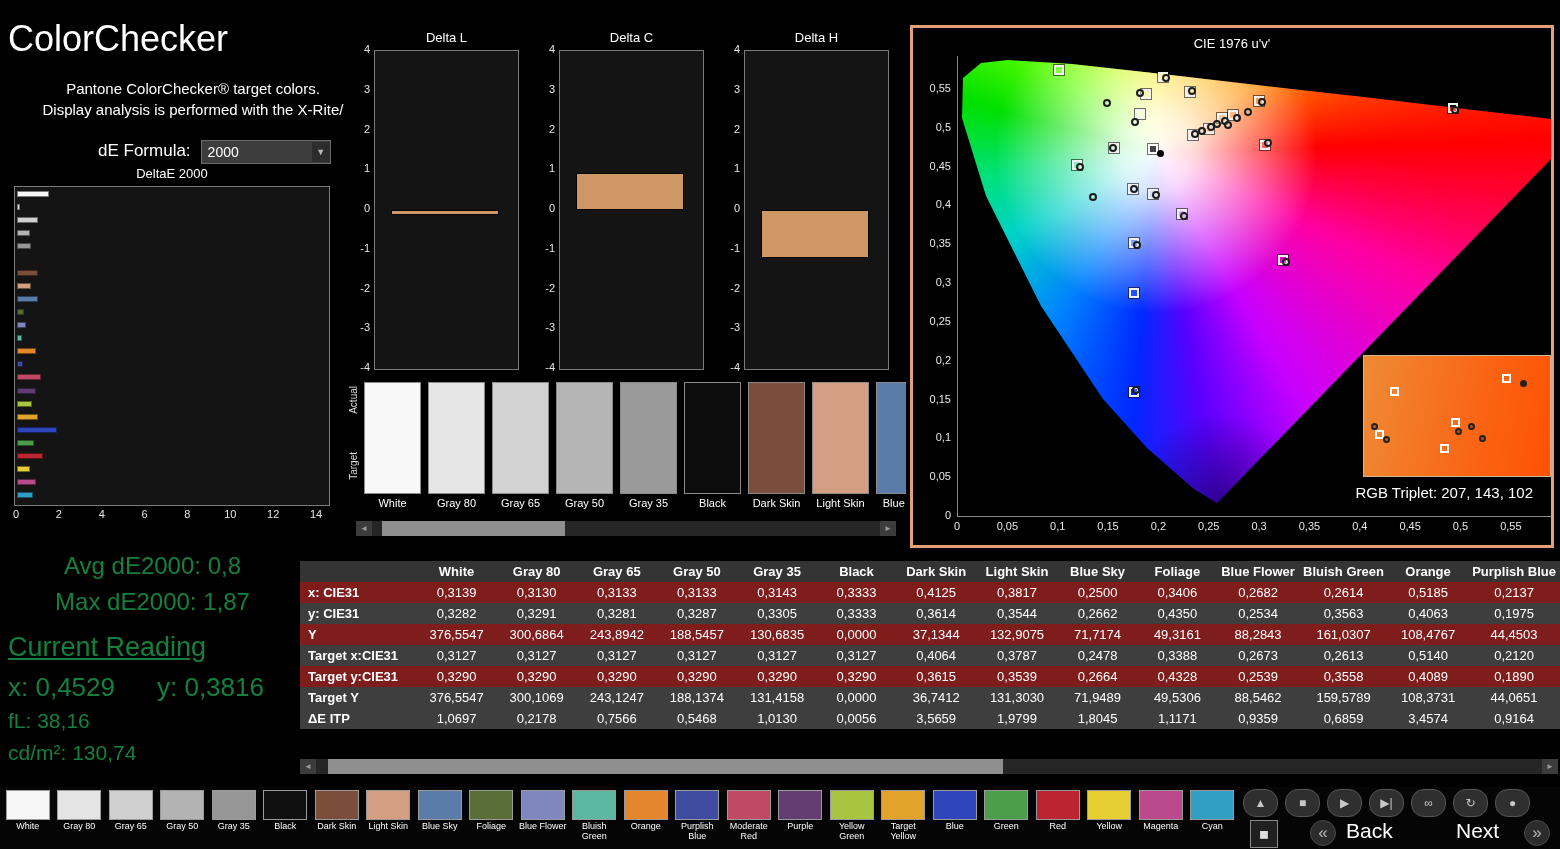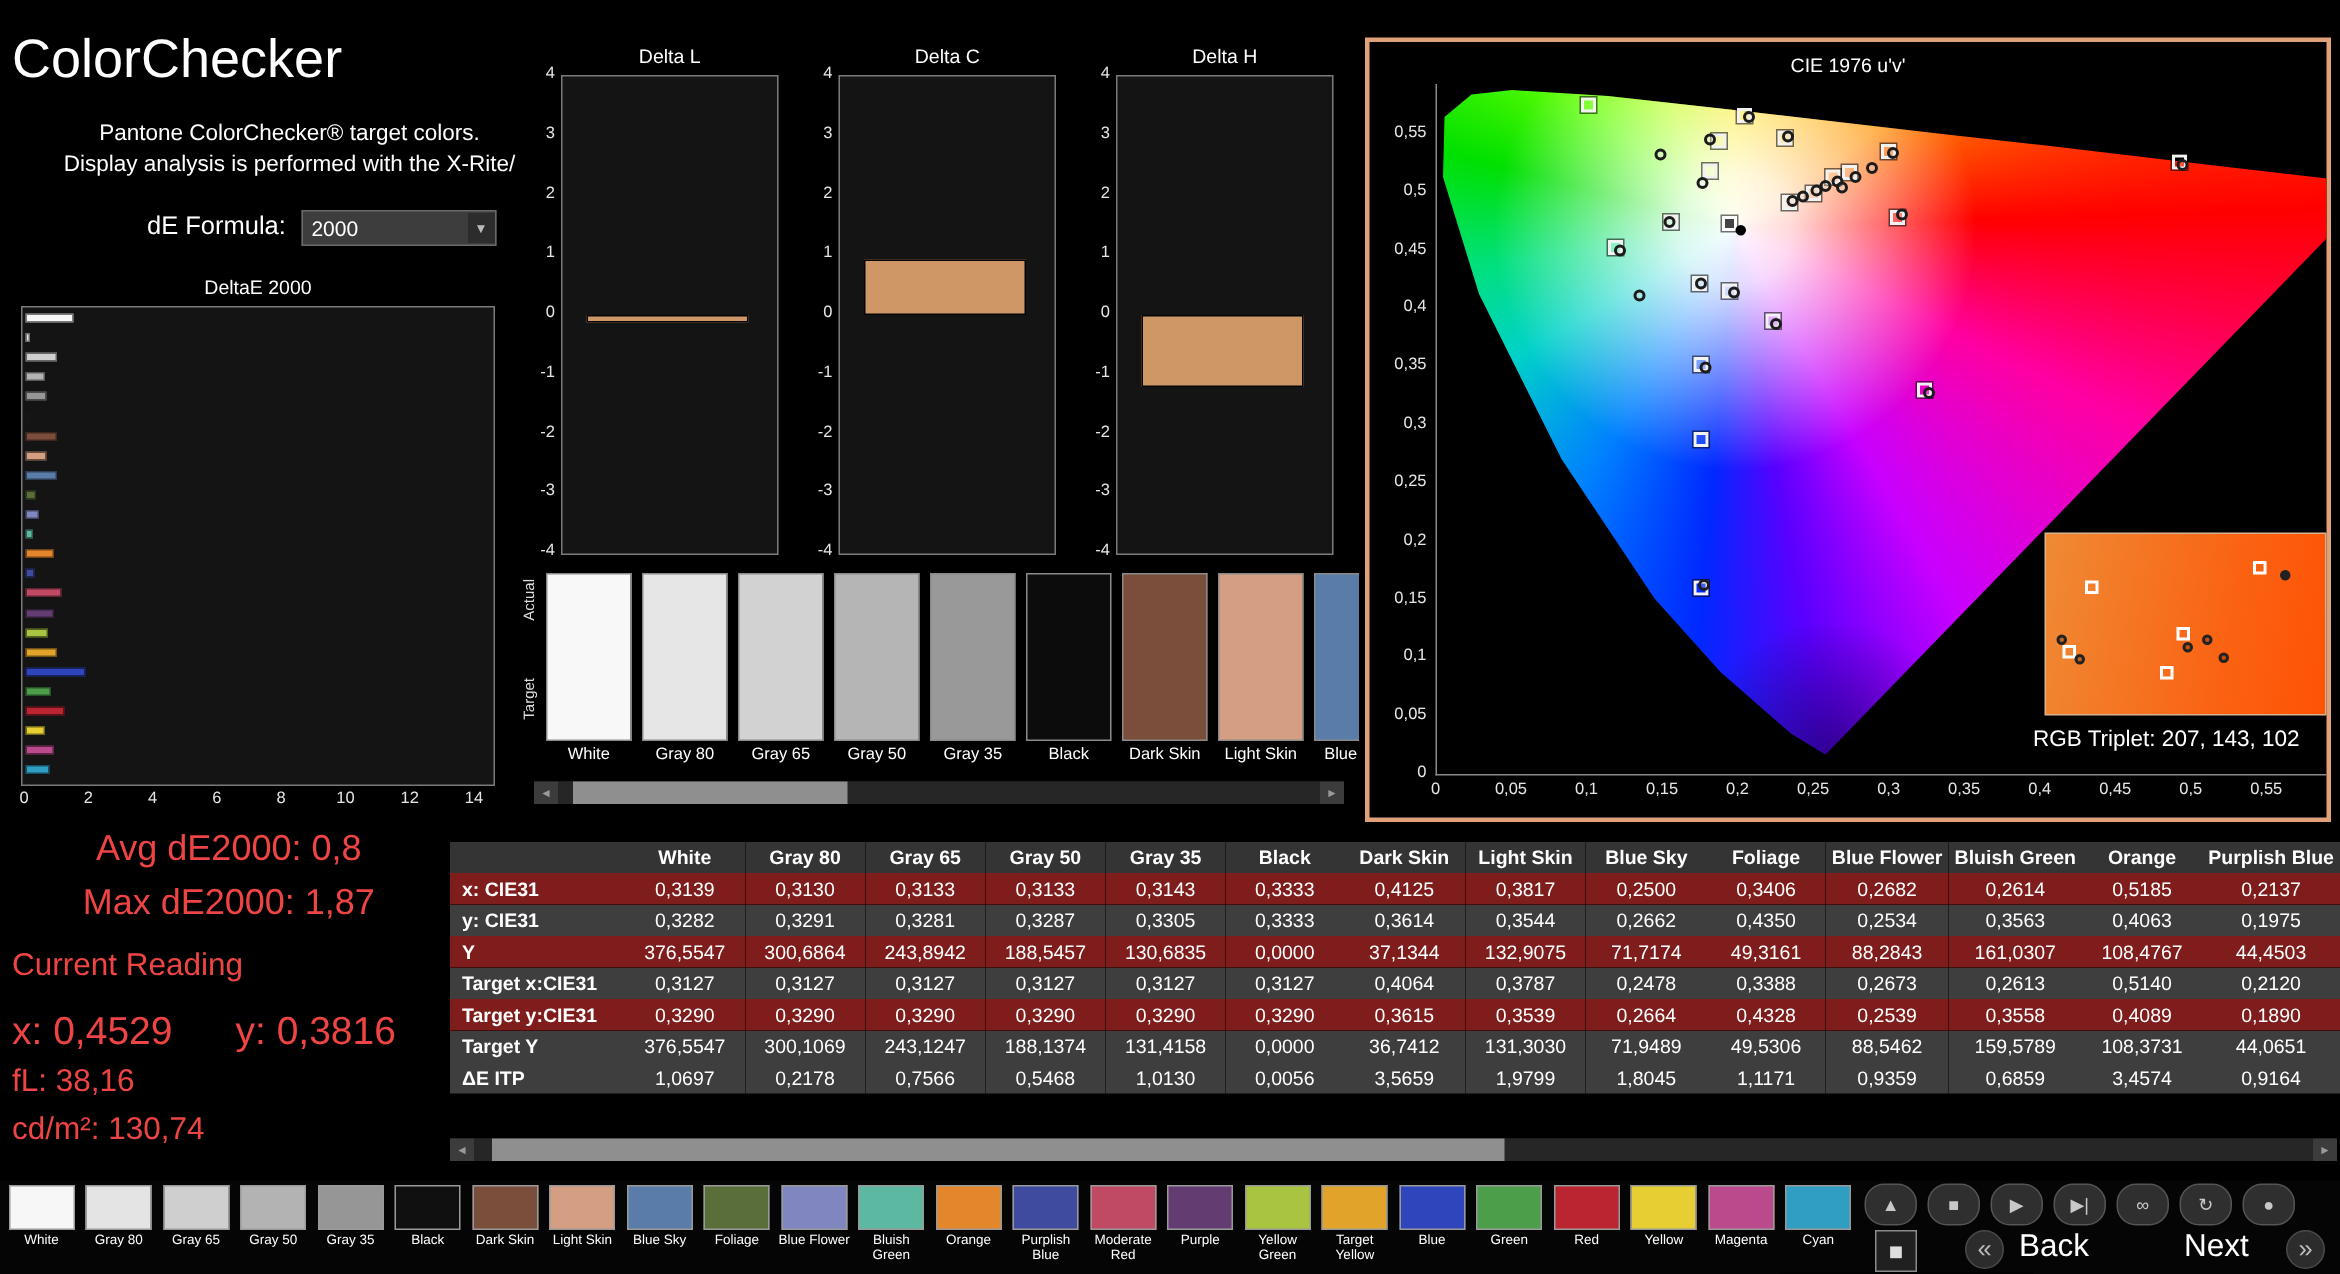--- a/index.html
+++ b/index.html
@@ -11,21 +11,21 @@
   .page-title{position:absolute;left:8px;top:18px;font-size:36px;font-weight:normal;margin:0;color:#fff;}
   .desc{position:absolute;left:28px;top:78px;width:330px;text-align:center;font-size:15px;line-height:1.4;color:#fff;}
   .formula{position:absolute;left:98px;top:140px;font-size:17px;}
   .flabel{margin-right:10px;}
   .select{display:inline-flex;align-items:center;background:#3d3d3d;border:1px solid #6a6a6a;
           width:128px;height:22px;vertical-align:middle;font-size:14px;cursor:pointer;}
   .select .val{flex:1;padding-left:6px;}
   .selarrow{width:18px;height:20px;background:#2c2c2c;color:#bbb;font-size:9px;display:flex;align-items:center;justify-content:center;}
 
   
-  .dechart{position:absolute;left:14px;top:182px;width:322px;height:370px;}
+  .dechart{position:absolute;left:14px;top:164px;width:322px;height:370px;}
   .detitle{position:absolute;top:2px;left:0;width:316px;text-align:center;font-size:13px;color:#fff;}
   .debox{position:absolute;left:0;top:22px;width:314px;height:318px;background:#141414;border:1px solid #7a7a7a;}
   .debar{position:absolute;left:2px;height:6px;border:1px solid rgba(0,0,0,.5);box-sizing:border-box;}
   .dexticks{position:absolute;left:0;top:344px;width:320px;height:14px;}
   .detick{position:absolute;width:20px;text-align:center;font-size:11px;color:#e6e6e6;}
 
   
   .lch{position:absolute;top:30px;width:172px;height:356px;}
   .lchtitle{margin-left:24px;width:145px;text-align:center;font-size:13px;color:#fff;}
   .lchbox{position:absolute;left:24px;top:20px;width:143px;height:318px;background:#141414;border:1px solid #7a7a7a;}
@@ -74,24 +74,24 @@
   #cie-yticks .cietick{width:36px;text-align:right;left:2px;}
   #cie-xticks .cietick{width:36px;text-align:center;}
   .inset{position:absolute;left:450px;top:327px;width:186px;height:120px;border:1px solid #d9b390;
          background:linear-gradient(100deg,#ef8a35 0%,#fa6212 65%,#ff5205 100%);}
   .isq{width:9px;height:9px;border:2px solid #fff;}
   .idot{width:7px;height:7px;border:2px solid #222;border-radius:50%;background:rgba(60,30,10,.3);}
   .idot.solid{background:#222;}
   .rgbtriplet{position:absolute;right:18px;top:456px;font-size:15px;color:#fff;}
 
   
-  .stat{position:absolute;color:#ef4444;}
+  .stat{position:absolute;color:#15803d;}
   .stat-avg{left:10px;top:552px;width:285px;text-align:center;font-size:24px;}
   .stat-max{left:10px;top:588px;width:285px;text-align:center;font-size:24px;}
-  .stat-current{left:8px;top:632px;font-size:21px;}
+  .stat-current{left:8px;top:632px;font-size:27px;text-decoration:underline;}
   .stat-xy{left:8px;top:672px;font-size:26px;}
   .stat-xy .yv{margin-left:42px;}
   .stat-fl{left:8px;top:709px;font-size:21px;}
   .stat-cd{left:8px;top:741px;font-size:21px;}
 
   
   .datatable{position:absolute;left:300px;top:561px;width:1260px;height:197px;overflow:hidden;}
   table.meas{border-collapse:collapse;table-layout:fixed;font-size:13px;color:#fff;}
   table.meas th,table.meas td{height:21px;padding:0 4px;white-space:nowrap;overflow:hidden;text-align:center;}
   table.meas th{background:#343434;font-weight:bold;}

